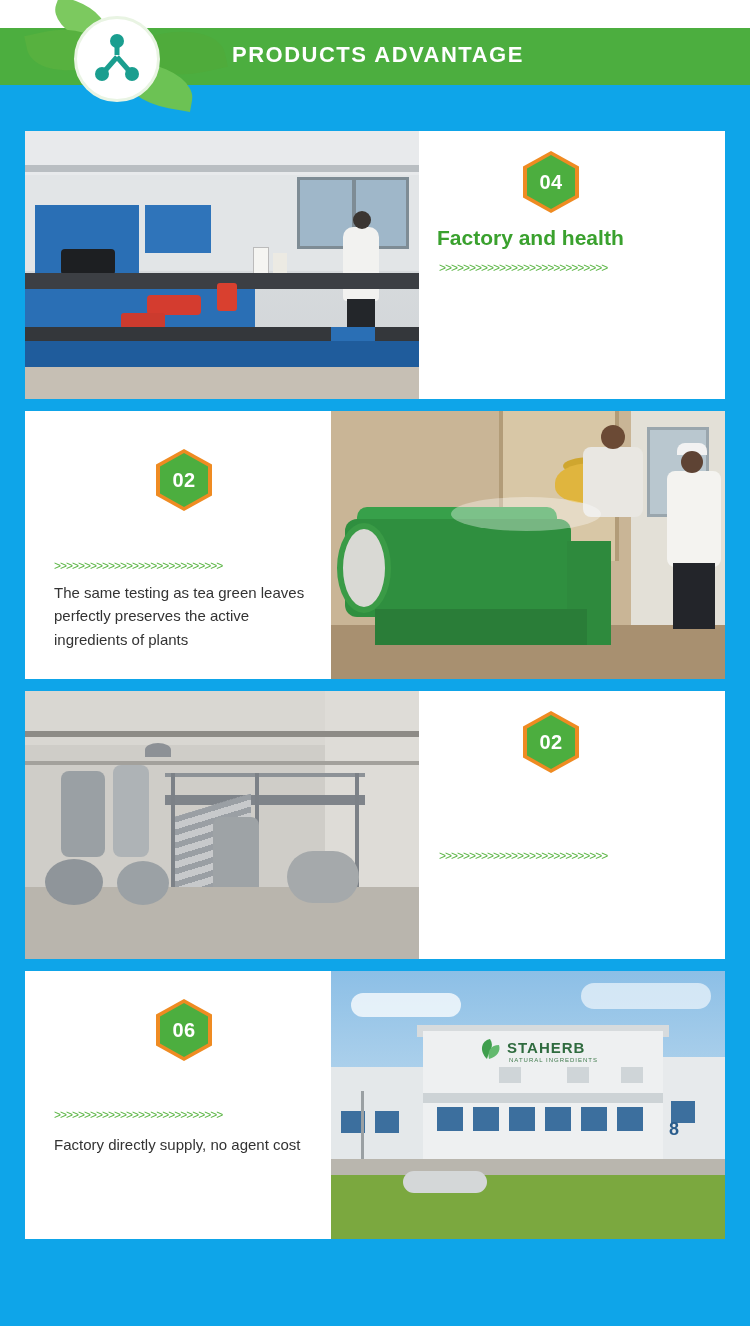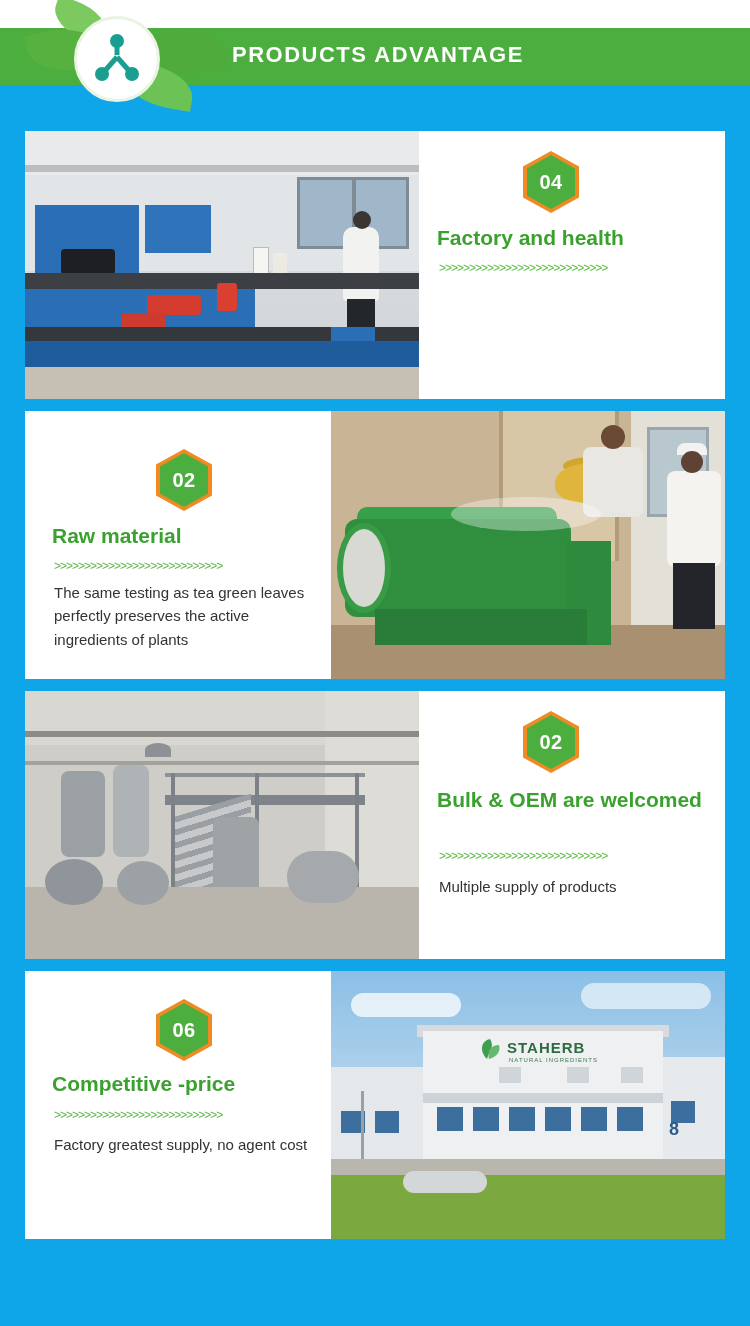--- a/index.html
+++ b/index.html
@@ -341,21 +341,20 @@
   </div>
 
   <div class="row r2">
     <div class="text-col left">
       <div class="badge on-left">
         <div class="hexa">
             <div class="inner"></div>
             <span class="num">02</span>
           </div>
       </div>
-      <div class="headline">Raw material</div>
       <div class="arrows">&gt;&gt;&gt;&gt;&gt;&gt;&gt;&gt;&gt;&gt;&gt;&gt;&gt;&gt;&gt;&gt;&gt;&gt;&gt;&gt;&gt;&gt;&gt;&gt;&gt;&gt;&gt;&gt;</div>
       <div class="body-text">The same testing as tea green leaves perfectly preserves the active ingredients of plants</div>
     </div>
     <div class="photo right">
       <div class="mach ph" style="position:relative">
         <div class="ph wallbg"></div>
           <div class="ph door"></div>
           <div class="ph panel"></div>
         <div class="ph panelwin"></div>
           <div class="ph floor"></div>
@@ -400,37 +399,34 @@
           <div class="ph tank5"></div>
       </div>
     </div>
     <div class="text-col right">
       <div class="badge on-right">
         <div class="hexa">
             <div class="inner"></div>
             <span class="num">02</span>
           </div>
       </div>
-      <div class="headline">Bulk &amp; OEM are welcomed</div>
       <div class="arrows">&gt;&gt;&gt;&gt;&gt;&gt;&gt;&gt;&gt;&gt;&gt;&gt;&gt;&gt;&gt;&gt;&gt;&gt;&gt;&gt;&gt;&gt;&gt;&gt;&gt;&gt;&gt;&gt;</div>
-      <div class="body-text">Multiple supply of products</div>
     </div>
   </div>
 
   <div class="row r4">
     <div class="text-col left">
       <div class="badge on-left">
         <div class="hexa">
             <div class="inner"></div>
             <span class="num">06</span>
           </div>
       </div>
-      <div class="headline">Competitive -price</div>
       <div class="arrows">&gt;&gt;&gt;&gt;&gt;&gt;&gt;&gt;&gt;&gt;&gt;&gt;&gt;&gt;&gt;&gt;&gt;&gt;&gt;&gt;&gt;&gt;&gt;&gt;&gt;&gt;&gt;&gt;</div>
-      <div class="body-text">Factory greatest supply, no agent cost</div>
+      <div class="body-text">Factory directly supply, no agent cost</div>
     </div>
     <div class="photo right">
       <div class="bldg ph" style="position:relative">
         <div class="ph sky"></div>
           <div class="ph cloud1"></div>
           <div class="ph cloud2"></div>
         <div class="ph left"></div>
           <div class="ph right"></div>
         <div class="ph mainroof"></div>
           <div class="ph main"></div>

